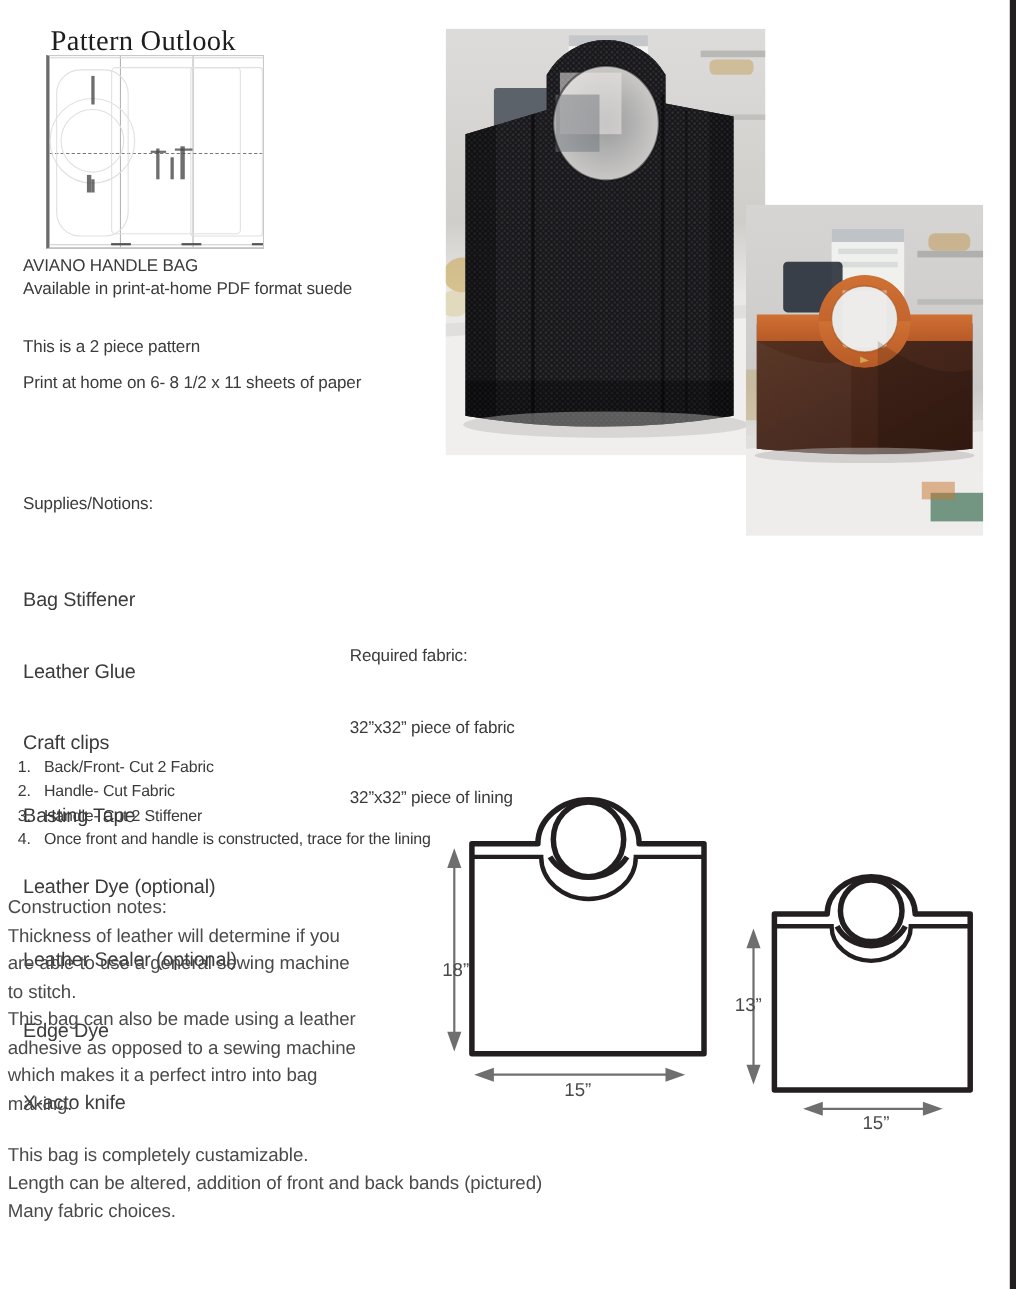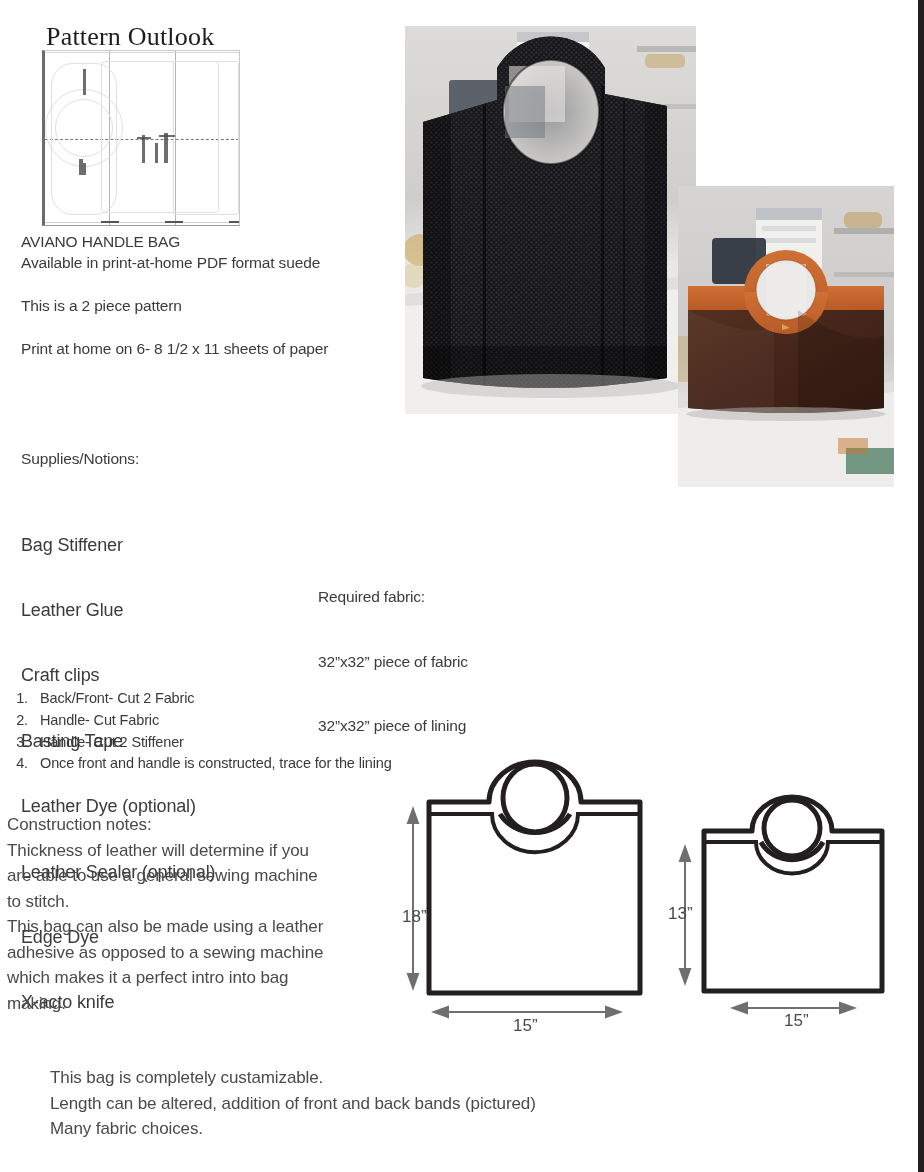--- a/index.html
+++ b/index.html
@@ -204,21 +204,21 @@
     <div class="pt-mark" style="left:114px;top:84px;width:16px;height:2px;"></div>
 
     <div class="pt-edge" style="left:56px;bottom:2px;width:18px;height:2px;"></div>
     <div class="pt-edge" style="left:120px;bottom:2px;width:18px;height:2px;"></div>
     <div class="pt-edge" style="left:184px;bottom:2px;width:12px;height:2px;"></div>
   </div>
 
   <div class="txt body-text" style="left:21px;top:231px;width:370px;">AVIANO HANDLE BAG</div>
   <div class="txt body-text" style="left:21px;top:252px;width:380px;">Available in print-at-home PDF format suede</div>
 
-  <div class="txt body-text" style="left:21px;top:295px;width:380px;">This is a 2 piece pattern</div>
+  <div class="txt body-text" style="left:21px;top:305px;width:380px;">This is a 2 piece pattern</div>
 
   <div class="txt body-text" style="left:21px;top:338px;width:390px;">Print at home on 6- 8 1/2 x 11 sheets of paper</div>
 
 
   <div class="txt body-text" style="left:21px;top:448px;width:300px;">Supplies/Notions:</div>
 
   <div class="txt supplies-list" style="left:21px;top:491px;width:280px;">
     <div>Bag Stiffener</div>
     <div>Leather Glue</div>
     <div>Craft clips</div>
@@ -256,21 +256,21 @@
 
   <div class="txt notes" style="left:7px;top:812px;width:400px;">Construction notes:
 Thickness of leather will determine if you
 are able to use a general sewing machine
 to stitch.
 This bag can also be made using a leather
 adhesive as opposed to a sewing machine
 which makes it a perfect intro into bag
 making.</div>
 
-  <div class="txt closing" style="left:7px;top:1065px;width:640px;margin-left:43px;">This bag is completely custamizable.
+  <div class="txt closing" style="left:7px;top:1037px;width:640px;">This bag is completely custamizable.
 Length can be altered, addition of front and back bands (pictured)
 Many fabric choices.</div>
 
   <div class="photo" style="left:405px;top:26px;width:291px;height:388px;">
     <svg width="291" height="388" viewBox="0 0 291 388">
       <defs>
         <linearGradient id="bgGrad1" x1="0" y1="0" x2="0" y2="1">
           <stop offset="0" stop-color="#dddcda"></stop>
           <stop offset="0.45" stop-color="#cfcecb"></stop>
           <stop offset="0.62" stop-color="#e9e8e6"></stop>
@@ -394,21 +394,21 @@
 
       <path d="M120,124 Q170,160 206,150 L206,222 Q140,230 120,226 Z" fill="#000" opacity="0.15"></path>
       <path d="M10,124 Q60,150 96,142 L96,226 Q50,228 10,222 Z" fill="#fff" opacity="0.04"></path>
 
       <path d="M104,138 l8,4 -8,2 z" fill="#d8b25c" opacity="0.85"></path>
 
       <ellipse cx="108" cy="228" rx="100" ry="7" fill="#b5b4b1" opacity="0.5"></ellipse>
     </svg>
   </div>
 
-  <div class="diagram" style="left:400px;top:735px;width:240px;height:300px;">
+  <div class="diagram" style="left:400px;top:700px;width:240px;height:300px;">
     <svg width="240" height="300" viewBox="0 0 240 300">
 
       <g fill="none" stroke="#231f20" stroke-width="5" stroke-linejoin="round">
         <path d="M29,67
                  L89,67
                  A46,40 0 0 1 181,67
                  L240,67
                  L240,258
                  L29,258 Z"></path>
       </g>

